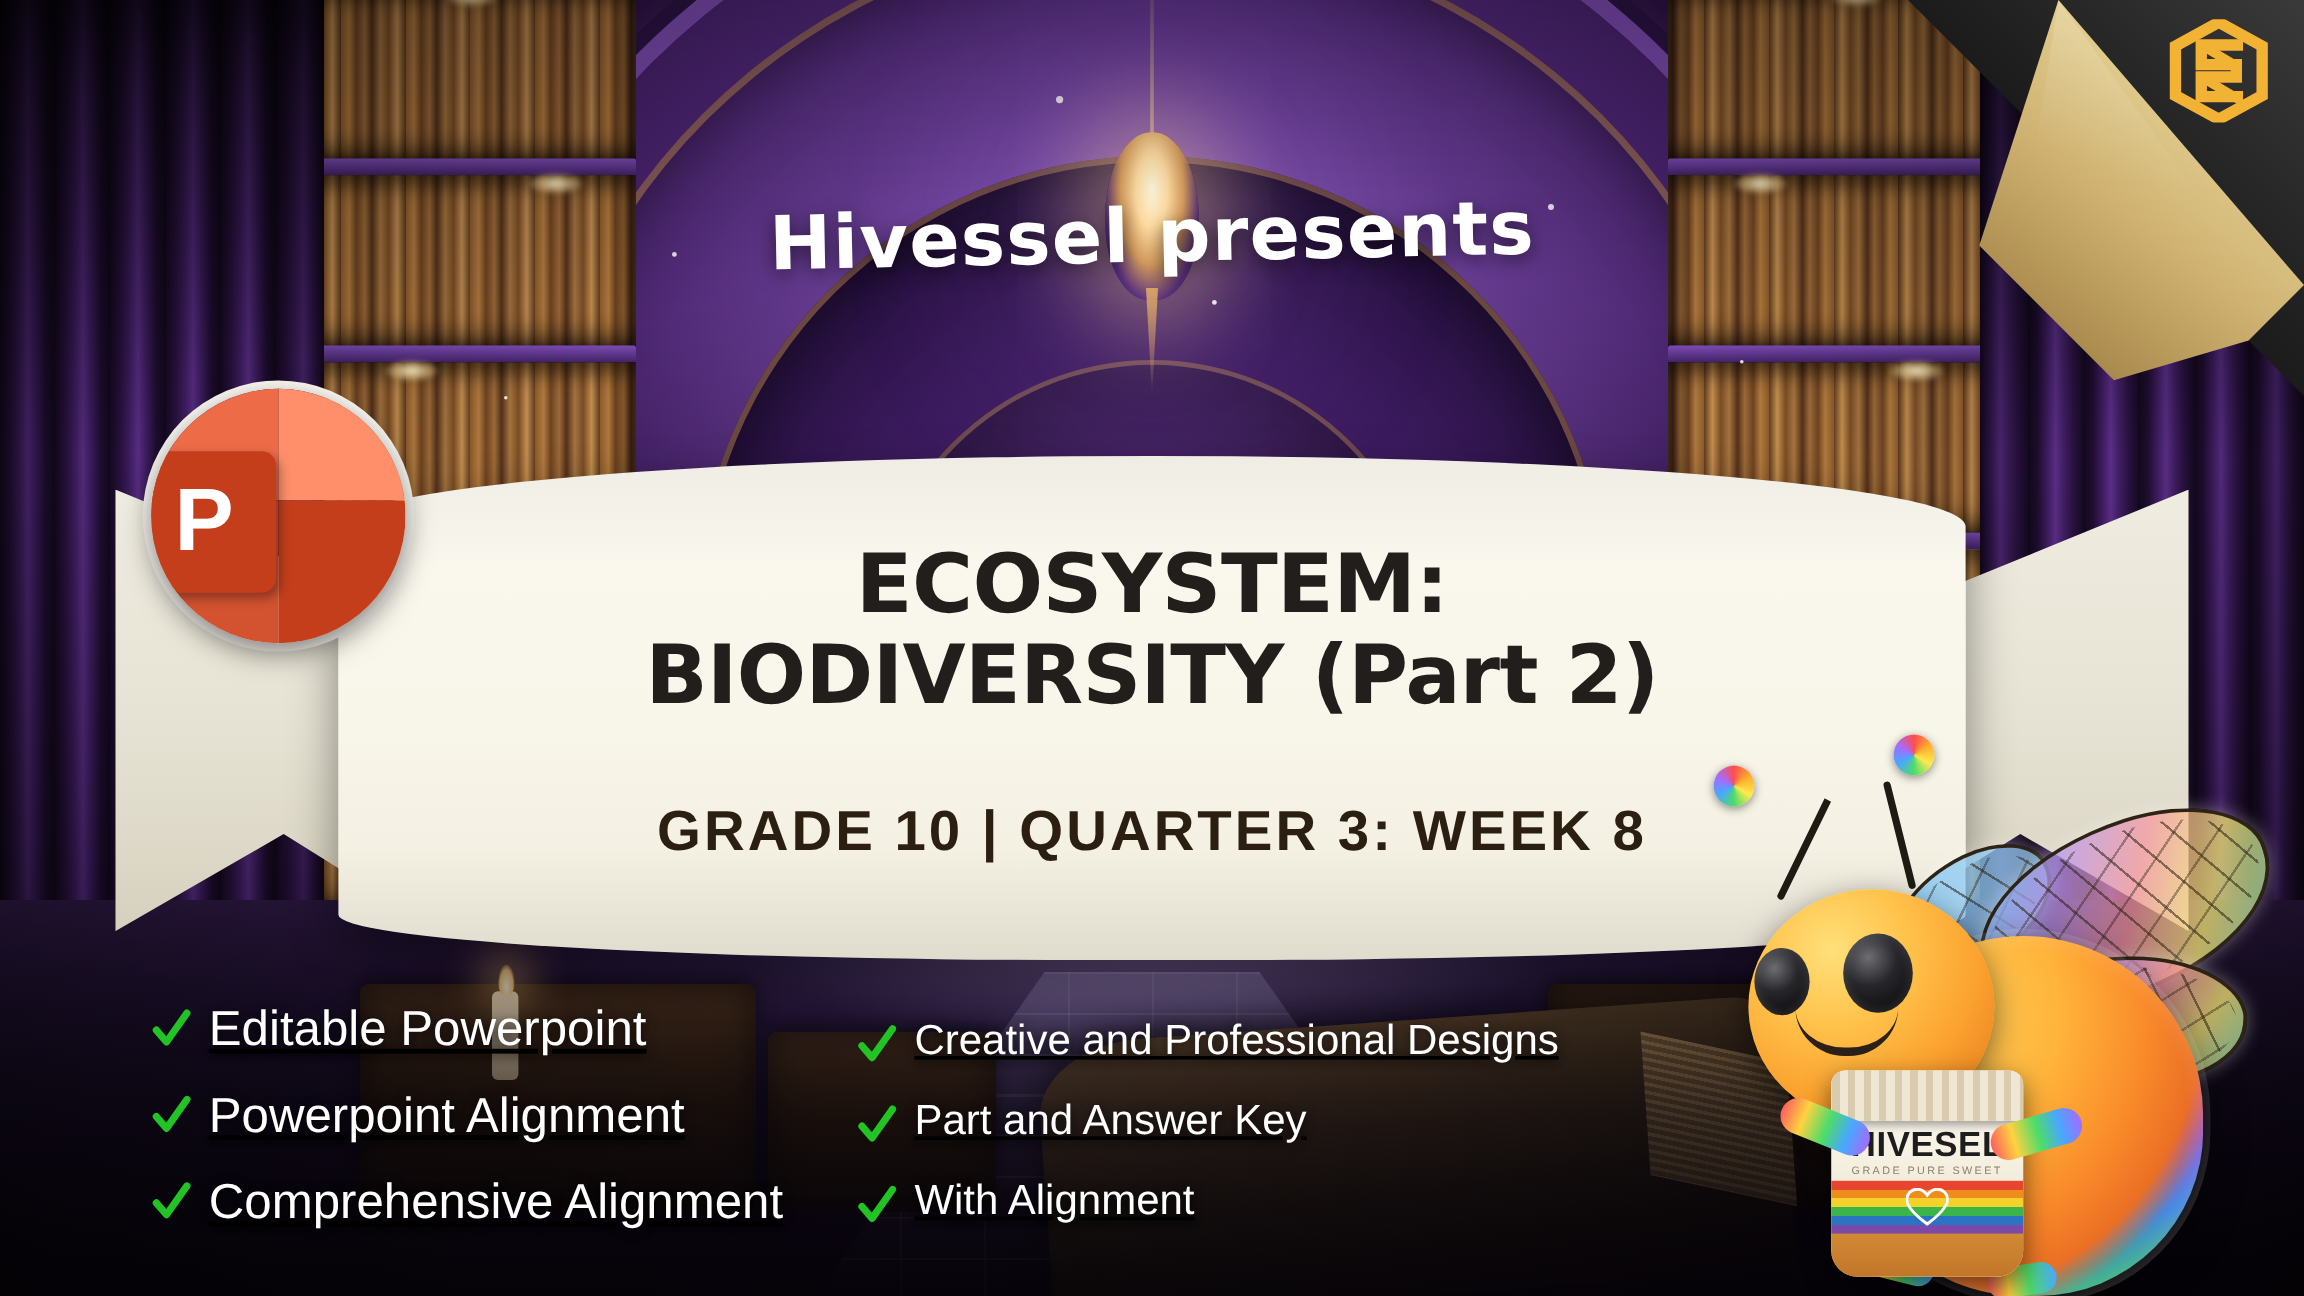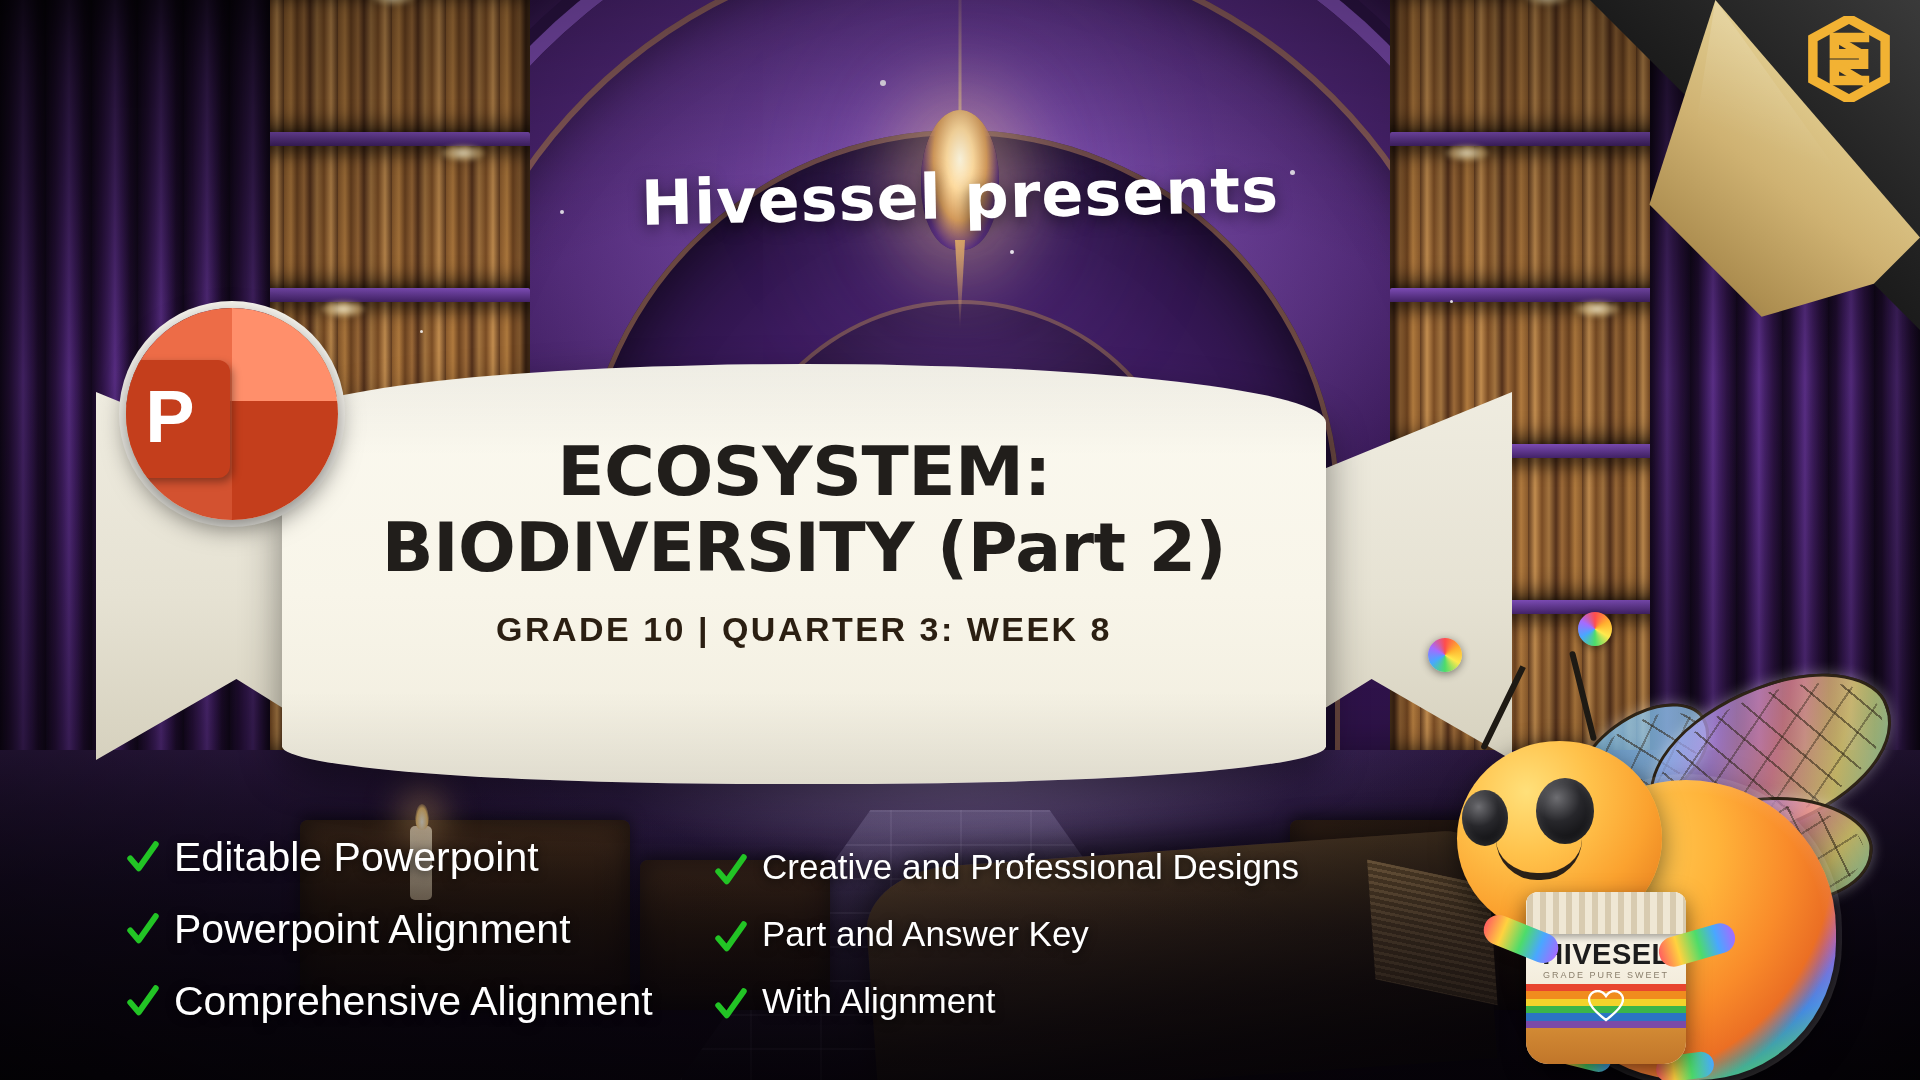--- a/index.html
+++ b/index.html
@@ -136,42 +136,42 @@
   .curl-gold{position:absolute;inset:0;
     background:linear-gradient(218deg,#f3e7bd 0%,#e3cf92 25%,#cfb272 50%,#ae8f51 72%,#6e5a30 100%);
     clip-path:polygon(38% 0, 100% 72%, 86% 86%, 52% 96%, 18% 62%);
     filter:drop-shadow(-6px 8px 14px rgba(0,0,0,.55));}
   .curl-fold{position:absolute;inset:0;
     background:linear-gradient(200deg,rgba(255,255,255,.55),rgba(255,255,255,0) 45%);
     clip-path:polygon(38% 0, 78% 56%, 52% 96%, 30% 52%);opacity:.5;}
   .logo-hex{position:absolute;right:28px;top:16px;width:86px;height:86px;}
 
   
-  .banner{position:absolute;left:96px;top:364px;width:1416px;height:440px;}
+  .banner{position:absolute;left:96px;top:380px;width:1728px;height:440px;}
   .ribbon-tail{position:absolute;top:28px;width:270px;height:368px;
     background:linear-gradient(180deg,#efece0 0%,#e6e2d3 55%,#d6d1be 100%);
     filter:drop-shadow(0 10px 18px rgba(0,0,0,.45));}
   .ribbon-tail.left{left:0;
     clip-path:polygon(0 0, 100% 30%, 100% 100%, 52% 78%, 0 100%);}
   .ribbon-tail.right{right:0;
     clip-path:polygon(100% 0, 0 30%, 0 100%, 48% 78%, 100% 100%);}
   .ribbon-main{position:absolute;left:186px;right:186px;top:0;height:420px;
     background:linear-gradient(180deg,#fbf9f0 0%,#f8f5e9 55%,#f0ecdd 100%);
     border-radius:50% 50% 46% 46% / 14% 14% 9% 9%;
     box-shadow:0 16px 40px rgba(0,0,0,.45);}
   .ribbon-shade{position:absolute;left:186px;right:186px;top:0;height:420px;
     border-radius:50% 50% 46% 46% / 14% 14% 9% 9%;pointer-events:none;
     background:linear-gradient(180deg,rgba(0,0,0,.05) 0%,rgba(0,0,0,0) 22%,rgba(0,0,0,0) 78%,rgba(0,0,0,.07) 100%);}
 
   .banner-text{position:absolute;left:0;right:0;top:74px;text-align:center;}
   .title-line{color:#211e1b;font-family:"DejaVu Sans","Liberation Sans",sans-serif;
     font-weight:700;letter-spacing:-.5px;line-height:1.0;}
   .t1{font-size:68px;transform:scaleX(1.02);}
   .t2{font-size:68px;margin-top:8px;}
-  .subtitle{margin-top:28px;color:#2b1f12;font-weight:700;font-size:34px;letter-spacing:2.5px;
+  .subtitle{margin-top:66px;color:#2b1f12;font-weight:700;font-size:47px;letter-spacing:2.5px;
     font-family:"Liberation Sans",sans-serif;}
 
   
   .ppt{position:absolute;left:30px;top:-56px;width:212px;height:212px;border-radius:50%;
     overflow:hidden;box-shadow:0 8px 24px rgba(0,0,0,.5), 0 0 0 7px #fdfbf4;}
   .ppt-q{position:absolute;}
   .ppt-tl{left:0;top:0;width:50%;height:44%;background:#ed6c47;}
   .ppt-tr{right:0;top:0;width:50%;height:44%;background:#ff8f6b;}
   .ppt-bl{left:0;bottom:0;width:50%;height:56%;background:#d35230;}
   .ppt-br{right:0;bottom:0;width:50%;height:56%;background:#c43e1c;}
@@ -186,21 +186,21 @@
     color:#fff;font-family:"DejaVu Sans","Liberation Sans",sans-serif;font-weight:700;
     font-size:62px;letter-spacing:1px;
     text-shadow:0 4px 16px rgba(0,0,0,.55);
     transform:rotate(-1.2deg);}
 
   
   .features{position:absolute;left:126px;bottom:48px;width:1260px;z-index:7;
     display:flex;gap:48px;}
   .fcol{display:flex;flex-direction:column;gap:10px;}
   .fcol.a{width:540px;}
-  .fitem{display:flex;align-items:center;gap:14px;}
+  .fitem{display:flex;align-items:center;gap:14px;text-decoration:underline;}
   .check{flex:0 0 auto;width:34px;height:34px;}
   .fitem span.lbl{color:#fff;font-family:"Liberation Sans",sans-serif;font-weight:400;
     text-shadow:0 2px 10px rgba(0,0,0,.75);white-space:nowrap;}
   .fcol.a .lbl{font-size:41px;}
   .fcol.b .lbl{font-size:35px;}
   .fcol.a .fitem{height:62px;}
   .fcol.b .fitem{height:57px;align-items:flex-end;}
   .fcol.b{margin-top:4px;}
 
   

